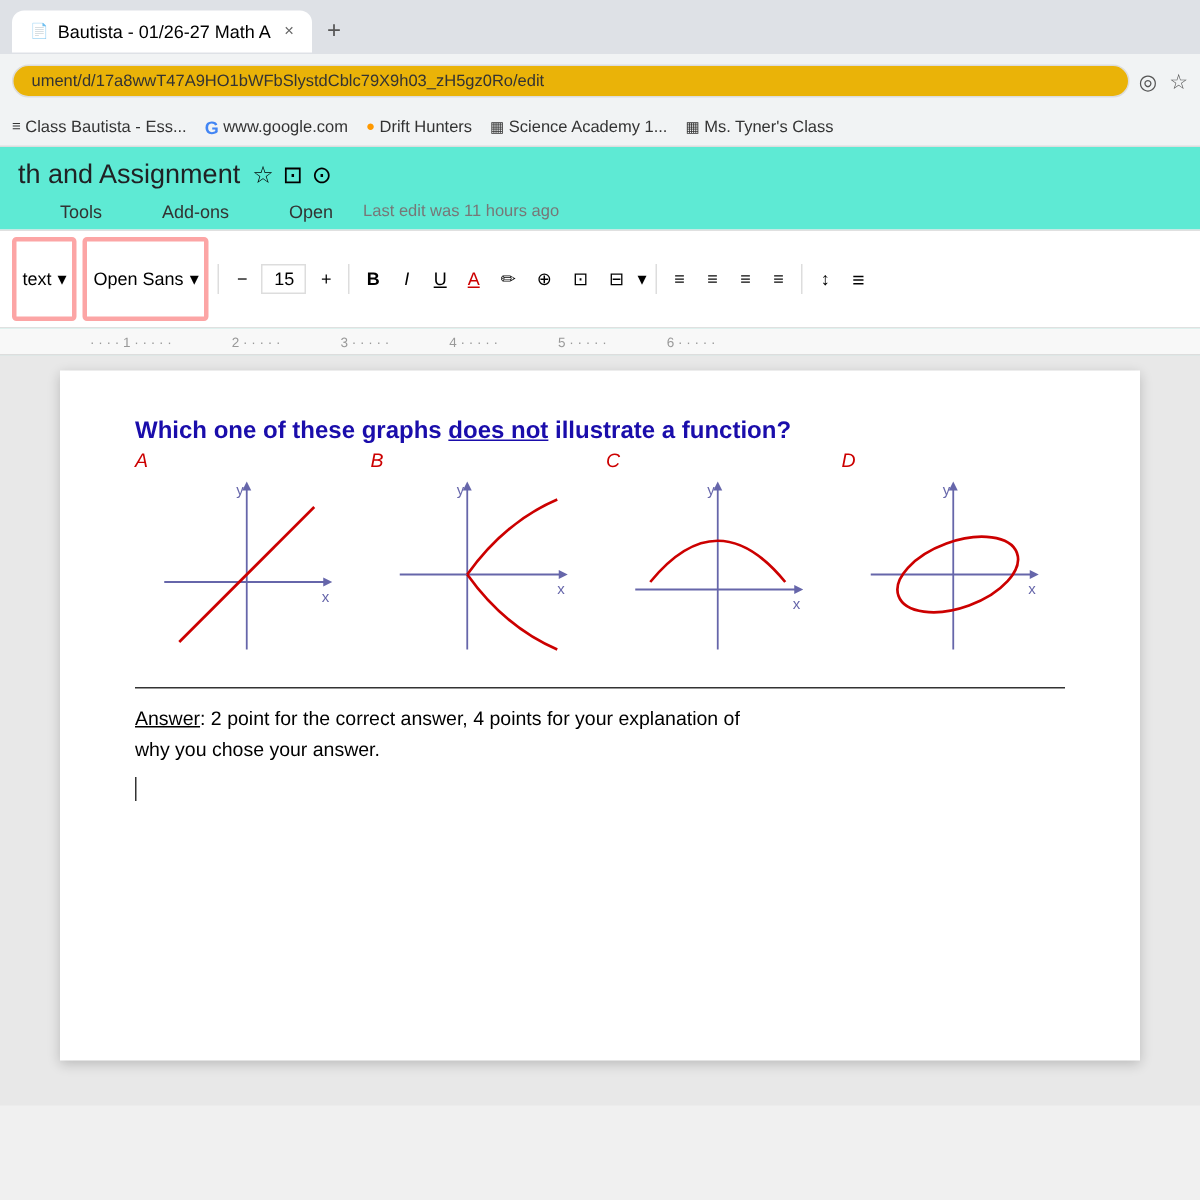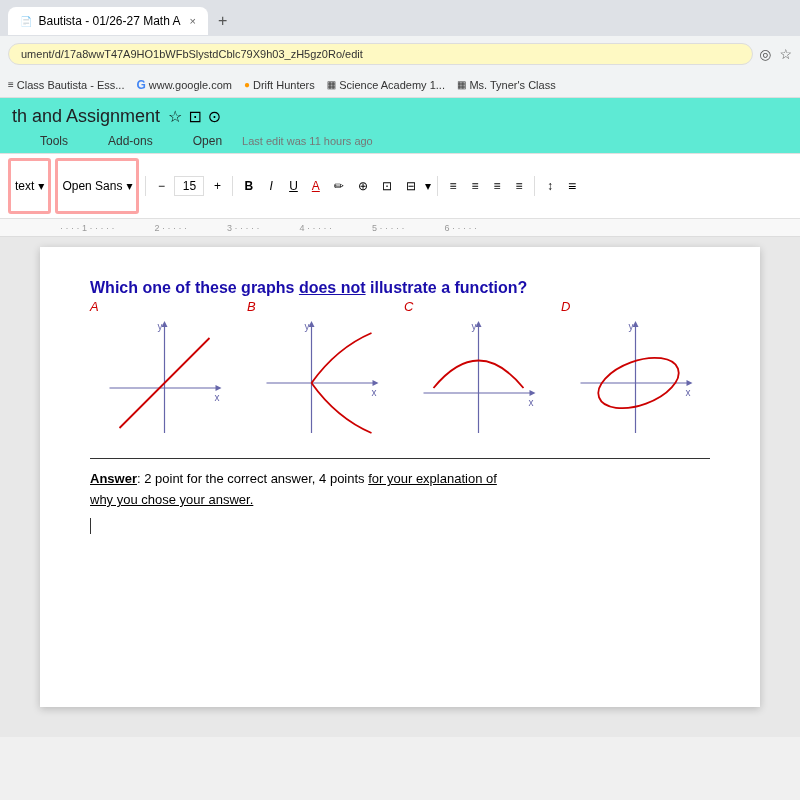--- a/index.html
+++ b/index.html
@@ -60,21 +60,21 @@
       display: flex;
       align-items: center;
       padding: 4px 8px;
       background: #f1f3f4;
       gap: 6px;
       height: 36px;
     }
 
     .address-bar {
       flex: 1;
-      background: #fef9c3;
+      background: #eab308;
       border-radius: 20px;
       padding: 4px 12px;
       font-size: 11px;
       color: #333;
       border: 1px solid #ddd;
       display: flex;
       align-items: flex-start;
     }
 
     .browser-icons {
@@ -282,26 +282,25 @@
 
     .answer-section {
       border-top: 1px solid #333;
       padding-top: 10px;
       margin-top: 10px;
       font-size: 13px;
       line-height: 1.6;
     }
 
     .answer-label {
-      font-weight: bold;
+      font-weight: normal;
       text-decoration: underline;
     }
 
     .answer-underline {
-      text-decoration: underline;
     }
 
     .cursor-line {
       display: inline-block;
       width: 1px;
       height: 16px;
       background: #333;
       vertical-align: middle;
     }
   </style>

